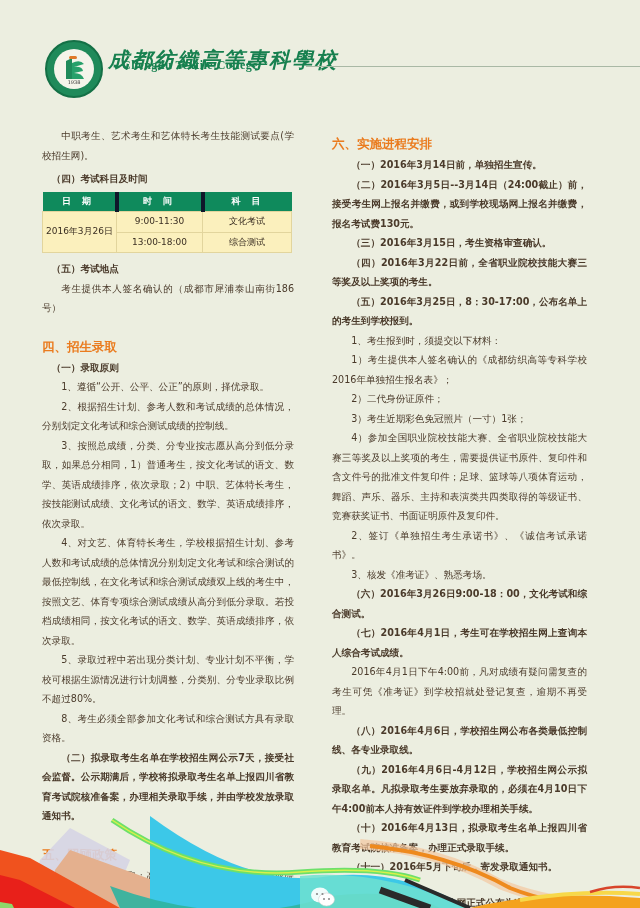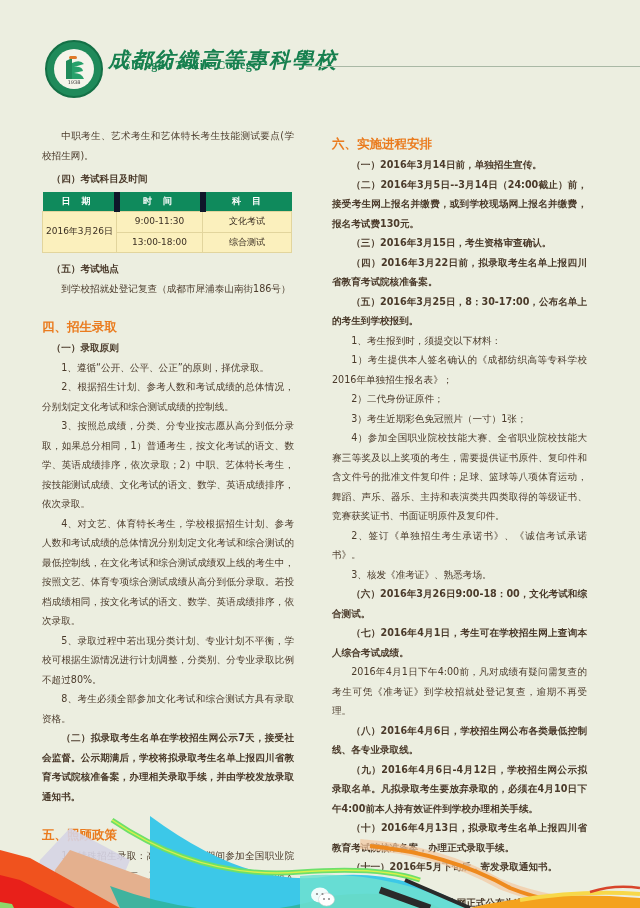--- a/index.html
+++ b/index.html
@@ -46,21 +46,21 @@
   .bold { font-weight: bold; }
   .section {
     font-size: 12.5px; font-weight: bold; color: #ea7b1e; line-height: 22px;
   }
 
   table.exam {
     width: 250px; border-collapse: collapse; margin: 3px 0 6px 0; font-size: 9px;
   }
   table.exam th {
     background: #0f8a5c; color: #fff; font-weight: bold; height: 18px;
-    border-right: 6px solid #0f172a; letter-spacing: 4px;
+    border-right: 4px solid #0f172a; letter-spacing: 4px;
   }
   table.exam th:last-child { border-right: none; }
   table.exam td {
     background: #fbf0bd; text-align: center; height: 18.5px;
     border: 1px solid #e2d59d; color: #3a2e22;
   }
 
   .footer-art { position: absolute; left: 0; top: 780px; width: 640px; height: 128px; }
   .wechat-mark {
     position: absolute; left: 310px; top: 886px; display: flex; align-items: center;
@@ -107,21 +107,21 @@
         <td>文化考试</td>
       </tr>
       <tr>
         <td>13:00-18:00</td>
         <td>综合测试</td>
       </tr>
     </tbody>
   </table>
 
   <p class="sub">（五）考试地点</p>
-  <p class="indent">到学校招就处登记复查（成都市犀浦泰山南街186号）</p>
+  <p class="indent">考生提供本人签名确认的（成都市犀浦泰山南街186号）</p>
 
   <p class="section" style="margin-top:18px">四、招生录取</p>
   <p class="sub">（一）录取原则</p>
   <p class="indent">1、遵循“公开、公平、公正”的原则，择优录取。</p>
   <p class="indent">2、根据招生计划、参考人数和考试成绩的总体情况，分别划定文化考试和综合测试成绩的控制线。</p>
   <p class="indent">3、按照总成绩，分类、分专业按志愿从高分到低分录取，如果总分相同，1）普通考生，按文化考试的语文、数学、英语成绩排序，依次录取；2）中职、艺体特长考生，按技能测试成绩、文化考试的语文、数学、英语成绩排序，依次录取。</p>
   <p class="indent">4、对文艺、体育特长考生，学校根据招生计划、参考人数和考试成绩的总体情况分别划定文化考试和综合测试的最低控制线，在文化考试和综合测试成绩双上线的考生中，按照文艺、体育专项综合测试成绩从高分到低分录取。若投档成绩相同，按文化考试的语文、数学、英语成绩排序，依次录取。</p>
   <p class="indent">5、录取过程中若出现分类计划、专业计划不平衡，学校可根据生源情况进行计划调整，分类别、分专业录取比例不超过80%。</p>
   <p class="indent">8、考生必须全部参加文化考试和综合测试方具有录取资格。</p>
   <p class="indent bold">（二）拟录取考生名单在学校招生网公示7天，接受社会监督。公示期满后，学校将拟录取考生名单上报四川省教育考试院核准备案，办理相关录取手续，并由学校发放录取通知书。</p>
@@ -129,21 +129,21 @@
   <p class="section" style="margin-top:18px">五、照顾政策</p>
   <p class="indent">1、特殊招生录取：高中阶段在校期间参加全国职业院校技能大赛获得一、二、三等奖奖项、全省职业院校技能大赛获得一等奖的考生，经考核通过可以进入我校对口专业学习。</p>
 
 </div>
 
 <div class="col right">
   <p class="section">六、实施进程安排</p>
   <p class="indent bold">（一）2016年3月14日前，单独招生宣传。</p>
   <p class="indent bold">（二）2016年3月5日--3月14日（24:00截止）前，接受考生网上报名并缴费，或到学校现场网上报名并缴费，报名考试费130元。</p>
   <p class="indent bold">（三）2016年3月15日，考生资格审查确认。</p>
-  <p class="indent bold">（四）2016年3月22日前，拟录取考生名单上报四川省教育考试院核准备案。</p>
+  <p class="indent bold">（四）2016年3月22日前，全省职业院校技能大赛三等奖及以上奖项的考生。</p>
   <p class="indent bold">（五）2016年3月25日，8：30-17:00，公布名单上的考生到学校报到。</p>
   <p class="indent">1、考生报到时，须提交以下材料：</p>
   <p class="indent">1）考生提供本人签名确认的《成都纺织高等专科学校2016年单独招生报名表》；</p>
   <p class="indent">2）二代身份证原件；</p>
   <p class="indent">3）考生近期彩色免冠照片（一寸）1张；</p>
   <p class="indent">4）参加全国职业院校技能大赛、全省职业院校技能大赛三等奖及以上奖项的考生，需要提供证书原件、复印件和含文件号的批准文件复印件；足球、篮球等八项体育运动，舞蹈、声乐、器乐、主持和表演类共四类取得的等级证书、竞赛获奖证书、书面证明原件及复印件。</p>
   <p class="indent">2、签订《单独招生考生承诺书》、《诚信考试承诺书》。</p>
   <p class="indent">3、核发《准考证》、熟悉考场。</p>
   <p class="indent bold">（六）2016年3月26日9:00-18：00，文化考试和综合测试。</p>
   <p class="indent bold">（七）2016年4月1日，考生可在学校招生网上查询本人综合考试成绩。</p>

